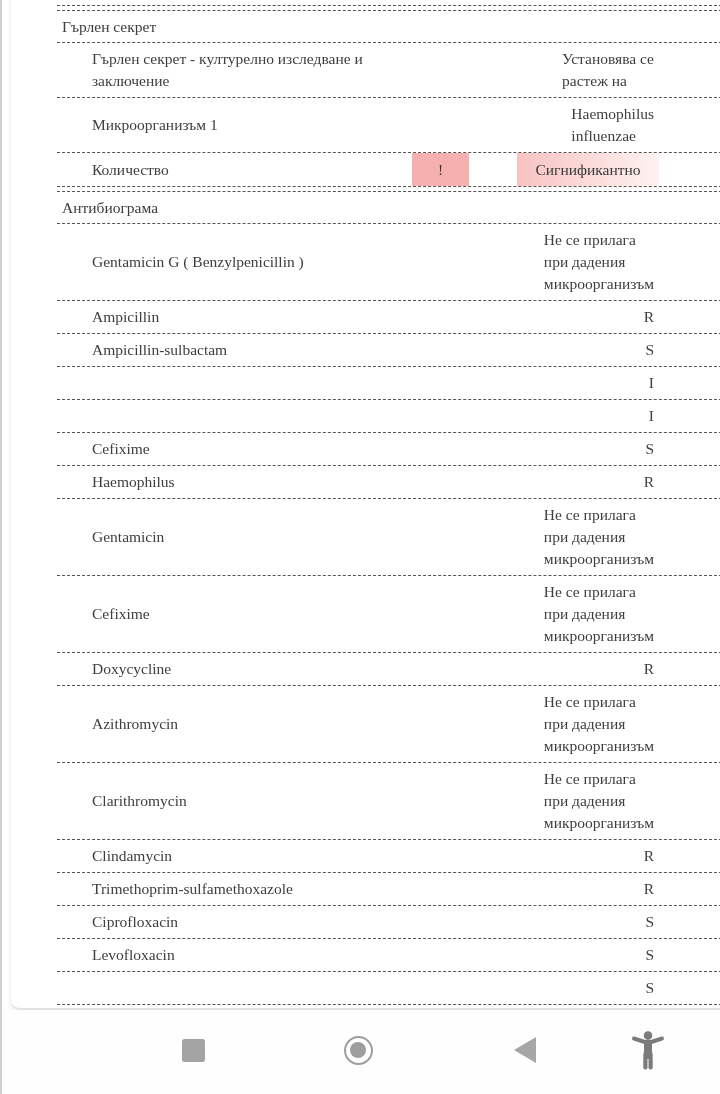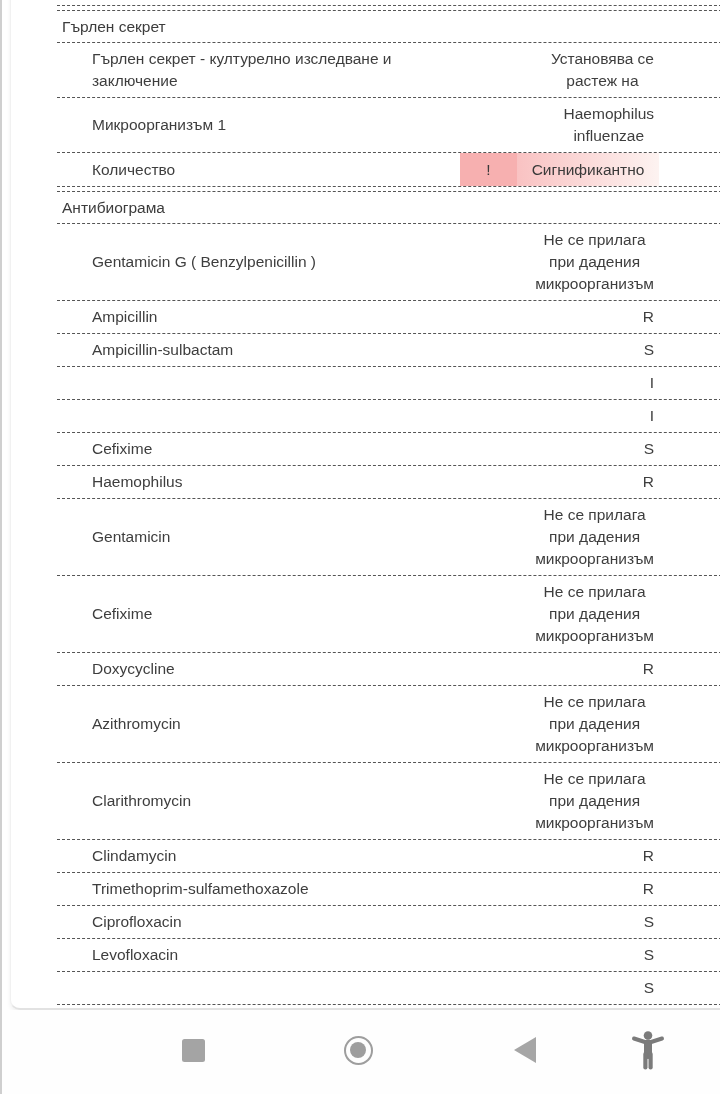--- a/index.html
+++ b/index.html
@@ -1,18 +1,18 @@
 <!DOCTYPE html>
 <html><head>
 <meta charset="utf-8">
 <style>
   html,body{margin:0;padding:0;background:#e9e9e9;}
   .screen{
     position:relative;width:720px;height:1094px;background:#ffffff;
-    overflow:hidden;font-family:Liberation Sans, sans-serif;
+    overflow:hidden;font-family:Liberation Serif, serif;
   }
   .screen::before{ 
     content:"";position:absolute;left:0;top:0;width:2px;height:1094px;
     background:#cfcfcf;z-index:9;
   }
   
   .sheet{
     position:absolute;left:10px;top:-12px;width:716px;height:1020px;
     background:#ffffff;border-left:1px solid #f1f1f1;
     border-bottom:2px solid #e2e2e2;border-radius:0 0 0 10px;
@@ -23,21 +23,21 @@
   .sec{
     border-top:1px dashed #555;border-bottom:1px dashed #555;
     margin-top:4px;padding:6px 0 6px 5px;line-height:19px;color:#3c3c3c;
   }
   .row{
     display:flex;align-items:center;
     border-bottom:1px dashed #555;
     padding:5px 73px 5px 35px;line-height:22px;
   }
   .lbl{flex:1 1 auto;max-width:300px;white-space:pre-line;}
-  .val{margin-left:auto;text-align:center;white-space:pre-line;}
+  .val{margin-left:auto;text-align:left;white-space:pre-line;}
   .badge-row{padding:0 68px 0 35px;height:34px;box-sizing:border-box;}
   .pinkbadge{margin-left:auto;display:flex;height:33px;}
   .alert-cell{
     width:57px;display:flex;align-items:center;justify-content:center;
     font-size:15.5px;color:#3a3a3a;
   }
   .badge-val{
     width:142px;display:flex;align-items:center;justify-content:center;
     color:#3a3a3a;
   }
@@ -82,21 +82,21 @@
         </div>
         <div class="row">
           <span class="lbl">Микроорганизъм 1</span>
           <span class="val">Haemophilus
 influenzae</span>
         </div>
         <div class="row badge-row">
           <span class="lbl">Количество</span>
           <div class="pinkbadge">
             <span class="alert-cell" style="background: rgb(247, 176, 176);">!</span>
-            <span class="badge-val" style="background: linear-gradient(to right, rgb(249, 194, 194), rgb(253, 243, 241));">Сигнификантно</span>
+            <span class="badge-val" style="background: linear-gradient(to right, rgb(249, 194, 194), rgb(253, 243, 241)); margin-left: 48px;">Сигнификантно</span>
           </div>
         </div>
         <div class="sec">Антибиограма</div>
         <div class="row">
           <span class="lbl">Gentamicin G ( Benzylpenicillin )</span>
           <span class="val">Не се прилага
 при дадения
 микроорганизъм</span>
         </div>
         <div class="row">

